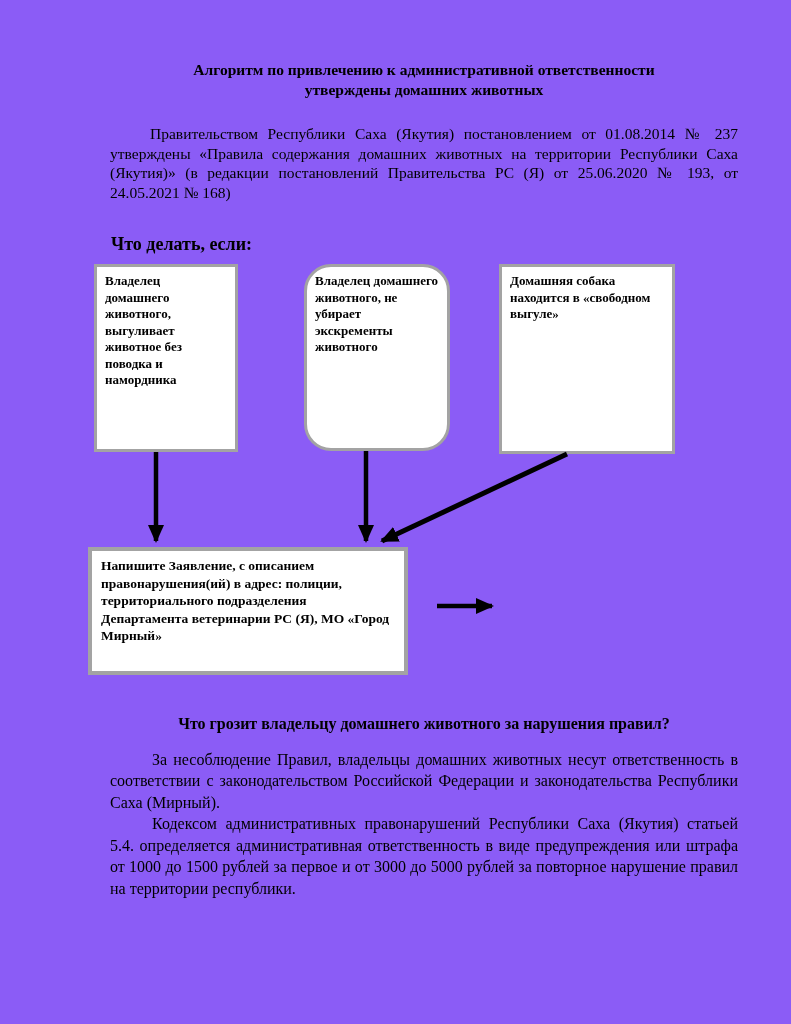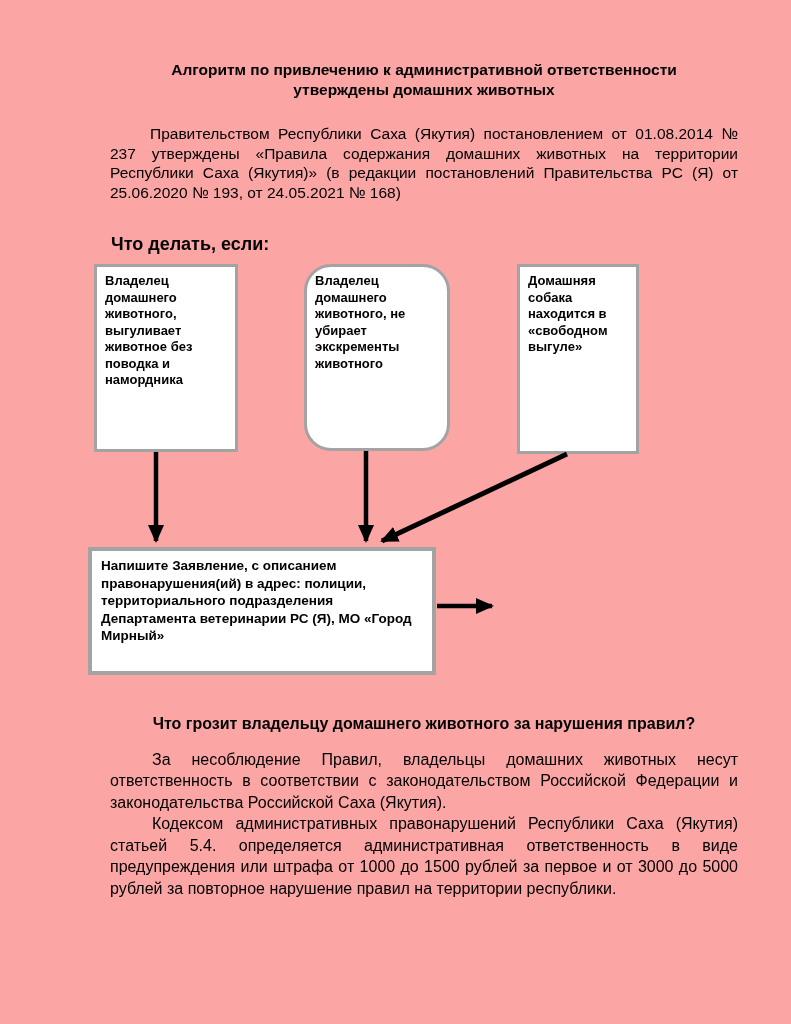--- a/index.html
+++ b/index.html
@@ -1,22 +1,22 @@
 <!DOCTYPE html>
 <html><head>
 <meta charset="utf-8">
 <style>
   html, body { margin: 0; padding: 0; background: #ffffff; }
   .page {
     position: relative;
     width: 791px;
     height: 1024px;
-    background: #fca5a5;
+    background: #8b5cf6;
     color: #000000;
-    font-family: Liberation Sans, sans-serif;
+    font-family: Liberation Serif, serif;
     overflow: hidden;
   }
   .doc-title {
     position: absolute;
     top: 60px; left: 110px; width: 628px;
     text-align: center;
     font-weight: bold;
     font-size: 15.5px;
     line-height: 19.5px;
   }
@@ -39,23 +39,23 @@
     box-sizing: border-box;
     border: 3px solid #a3a3a3;
     background: #ffffff;
     font-weight: bold;
     font-size: 13px;
     line-height: 16.5px;
     padding: 6px 8px;
   }
   #cond-box-1 { left: 94px;  top: 264px; width: 144px; height: 188px; }
   #cond-box-2 { left: 304px; top: 264px; width: 146px; height: 187px; border-radius: 27px; }
-  #cond-box-3 { left: 517px; top: 264px; width: 122px; height: 190px; }
+  #cond-box-3 { left: 499px; top: 264px; width: 176px; height: 190px; }
   #action-box {
-    left: 88px; top: 547px; width: 348px; height: 128px;
+    left: 88px; top: 547px; width: 320px; height: 128px;
     border-width: 4px;
     font-size: 13.5px; line-height: 17.5px;
     padding: 6px 9px;
   }
   #attach-box {
     left: 498px; top: 550px; width: 183px; height: 124px;
     font-size: 13.5px; line-height: 17.5px;
   }
   .arrows-svg {
     position: absolute;
@@ -110,17 +110,17 @@
     <line x1="366" y1="451" x2="366" y2="541" stroke="#000000" stroke-width="4.5" marker-end="url(#ah)"></line>
     <line x1="567" y1="454" x2="382" y2="541" stroke="#000000" stroke-width="5" marker-end="url(#ah)"></line>
     <line x1="437" y1="606" x2="492" y2="606" stroke="#000000" stroke-width="4.5" marker-end="url(#ah)"></line>
   </svg>
 
   <div class="fc-box" id="action-box">Напишите Заявление, с описанием правонарушения(ий) в адрес: полиции, территориального подразделения Департамента ветеринарии РС (Я), МО «Город Мирный»</div>
 
 
   <div class="penalty-section">
     <div class="penalty-heading">Что грозит владельцу домашнего животного за нарушения правил?</div>
-    <p>За несоблюдение Правил, владельцы домашних животных несут ответственность в соответствии с законодательством Российской Федерации и законодательства Российской Саха (Якутия).</p>
+    <p>За несоблюдение Правил, владельцы домашних животных несут ответственность в соответствии с законодательством Российской Федерации и законодательства Республики Саха (Мирный).</p>
     <p>Кодексом административных правонарушений Республики Саха (Якутия) статьей 5.4. определяется административная ответственность в виде предупреждения или штрафа от 1000 до 1500 рублей за первое и от 3000 до 5000 рублей за повторное нарушение правил на территории республики.</p>
   </div>
 
 </div>
 
 </body></html>

